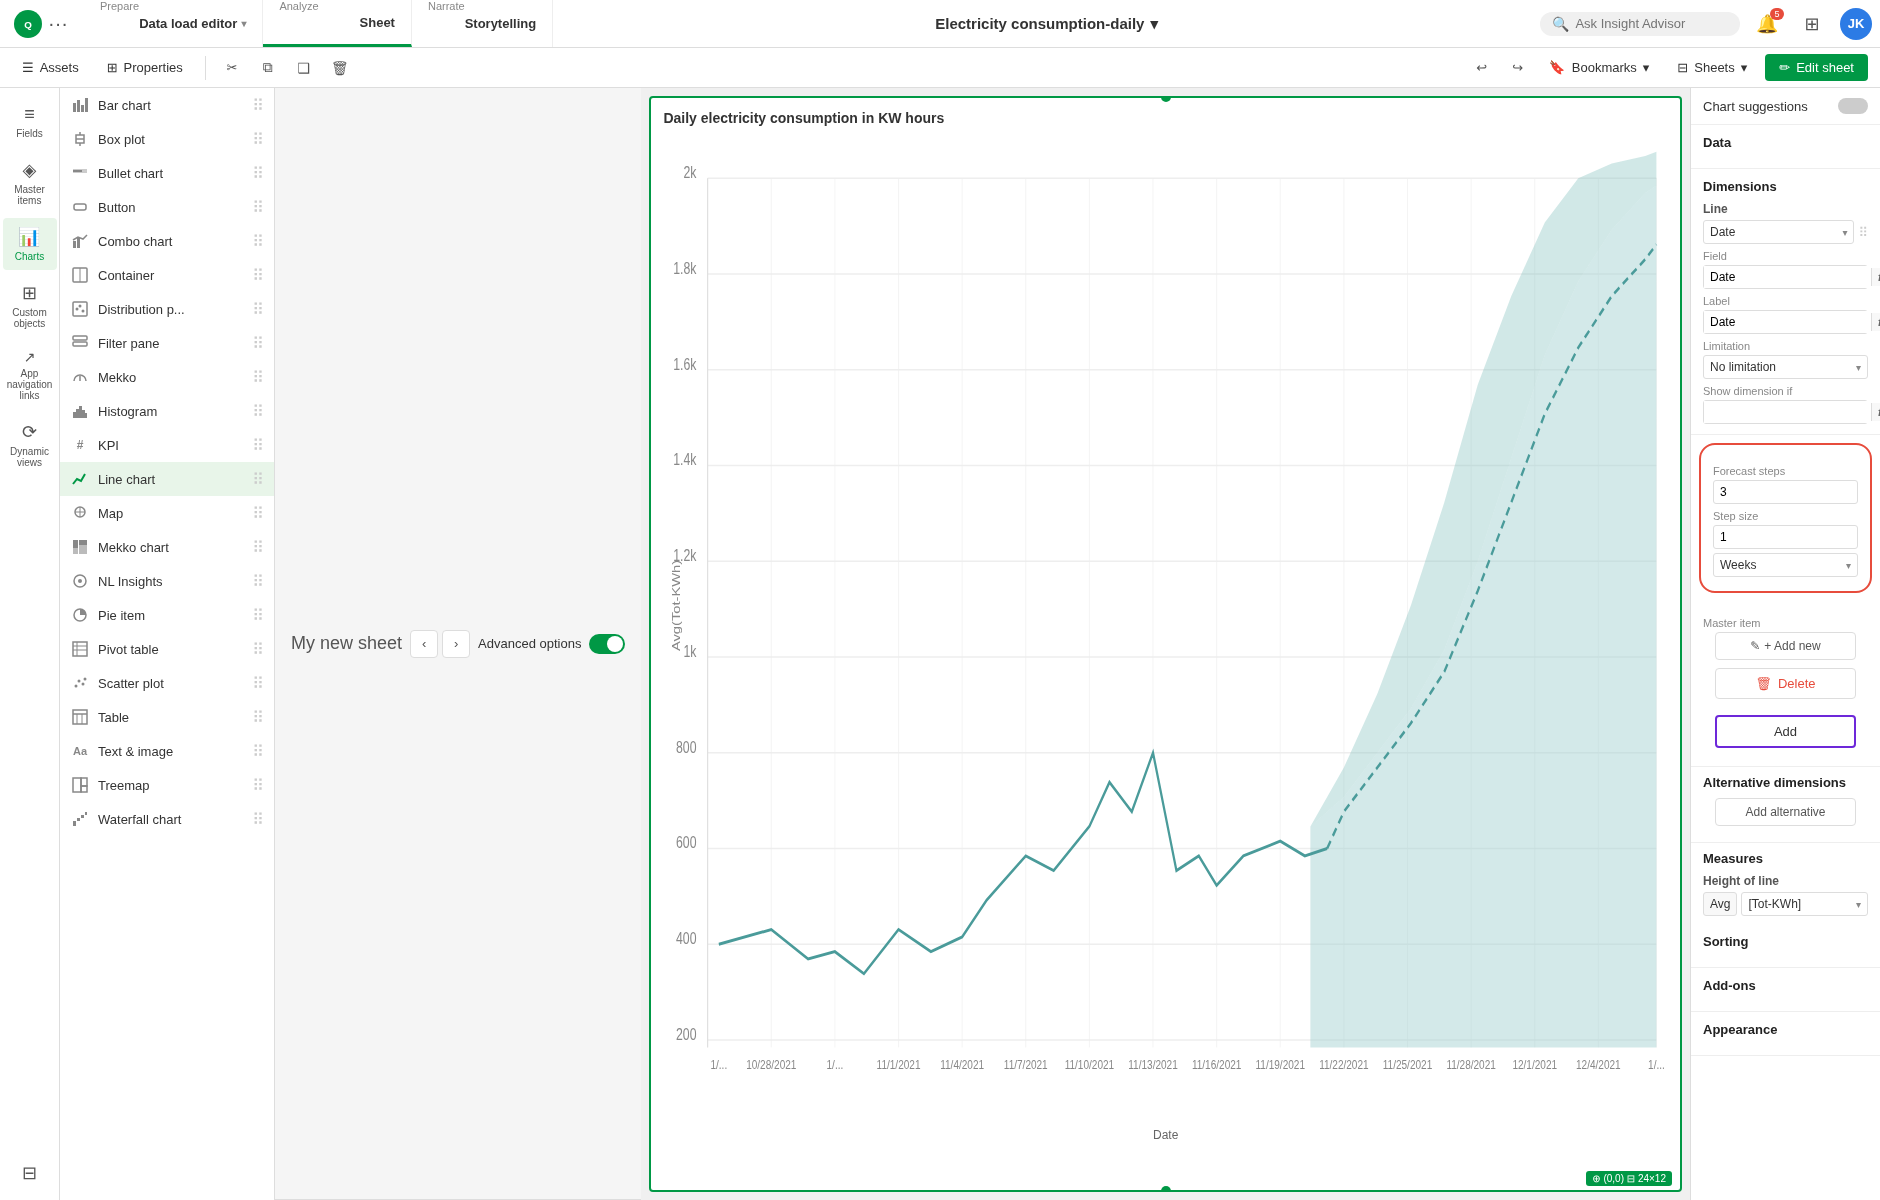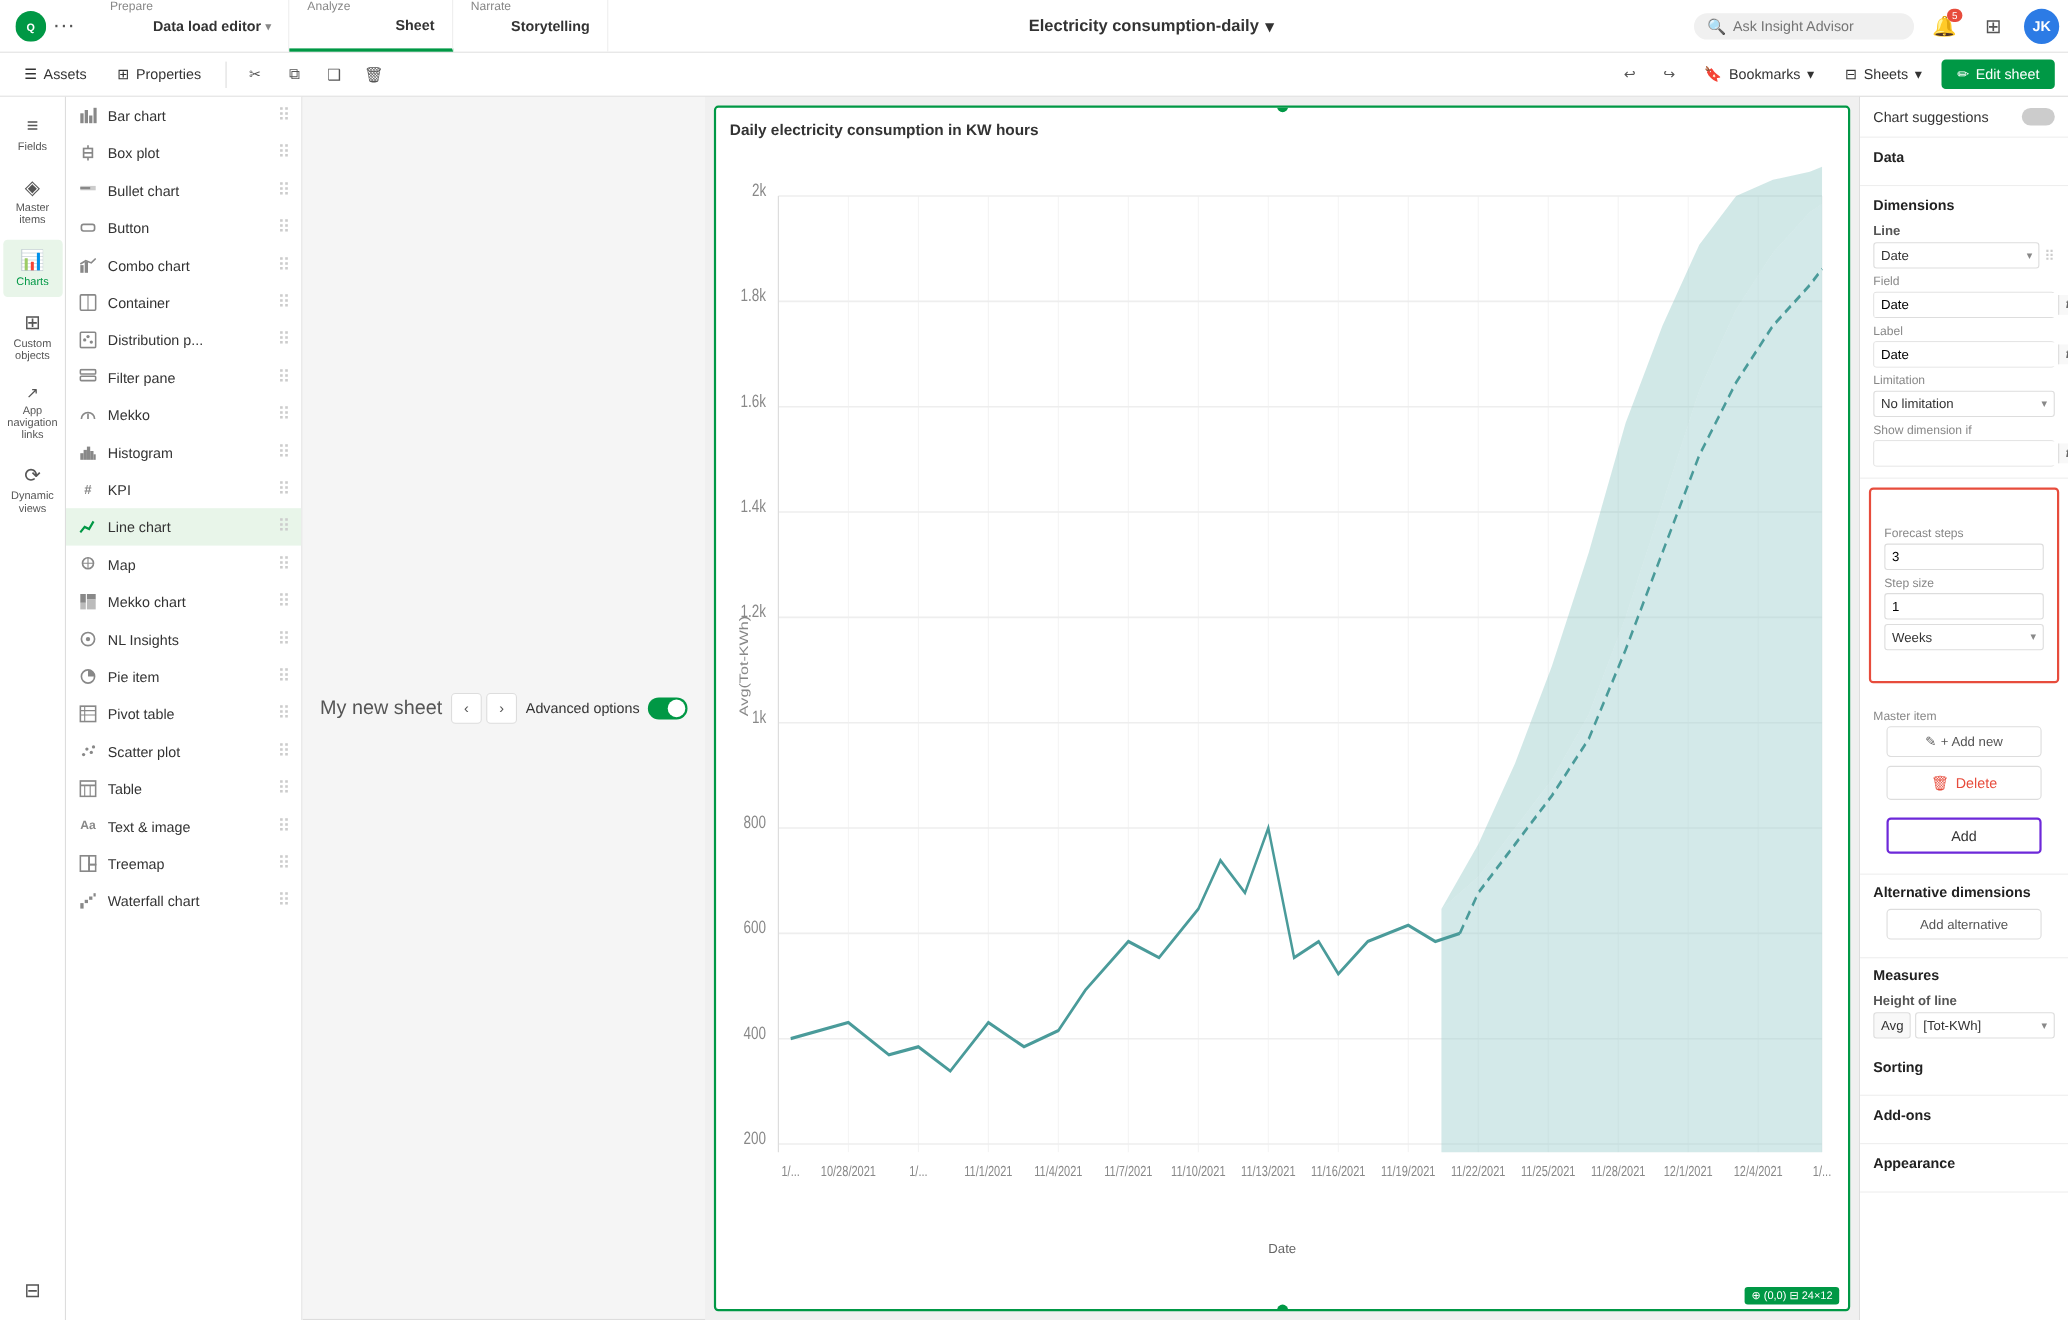--- a/index.html
+++ b/index.html
@@ -79,21 +79,21 @@
     .section-title { font-size: 13px; font-weight: 700; color: #222; margin-bottom: 8px; }
     .section-subtitle { font-size: 12px; font-weight: 600; color: #555; margin-bottom: 4px; }
     .field-label { font-size: 11px; color: #888; margin-bottom: 3px; margin-top: 6px; }
     .field-input-fx { display: flex; align-items: center; border: 1px solid #ddd; border-radius: 3px; background: #fff; }
     .field-input-fx input { border: none; outline: none; font-size: 12px; padding: 4px 6px; flex: 1; }
     .fx-btn { padding: 3px 6px; font-size: 11px; color: #666; border-left: 1px solid #ddd; cursor: pointer; background: #f8f8f8; font-style: italic; font-weight: bold; }
     .dropdown-field { width: 100%; border: 1px solid #ddd; border-radius: 3px; padding: 4px 6px; font-size: 12px; outline: none; background: #fff; cursor: pointer; display: flex; align-items: center; justify-content: space-between; }
     .dropdown-arrow { color: #888; font-size: 10px; }
 
     
-    .forecast-section { padding: 28px 12px; border: 2px solid #e74c3c; border-radius: 4px; margin: 8px; }
+    .forecast-section { padding: 14px 12px; border: 2px solid #e74c3c; border-radius: 16px; margin: 8px; }
     .forecast-label { font-size: 11px; color: #888; margin-bottom: 3px; margin-top: 6px; }
     .forecast-input { width: 100%; border: 1px solid #ddd; border-radius: 3px; padding: 4px 6px; font-size: 12px; outline: none; }
     .weeks-dropdown { width: 100%; border: 1px solid #ddd; border-radius: 3px; padding: 4px 6px; font-size: 12px; background: #fff; cursor: pointer; display: flex; align-items: center; justify-content: space-between; margin-top: 4px; }
 
     .add-btn { width: calc(100% - 24px); margin: 8px 12px; padding: 7px; border: 2px solid #6d28d9; border-radius: 4px; background: #fff; cursor: pointer; font-size: 13px; color: #333; text-align: center; }
     .delete-btn { width: calc(100% - 24px); margin: 0 12px 8px; padding: 7px; border: 1px solid #ddd; border-radius: 4px; background: #fff; cursor: pointer; font-size: 13px; color: #e74c3c; text-align: center; display: flex; align-items: center; justify-content: center; gap: 6px; }
     .add-new-btn { width: calc(100% - 24px); margin: 0 12px 8px; padding: 6px; border: 1px solid #ddd; border-radius: 4px; background: #fff; cursor: pointer; font-size: 12px; color: #555; text-align: center; display: flex; align-items: center; justify-content: center; gap: 4px; }
 
     .alt-dim-section { padding: 8px 12px; border-bottom: 1px solid #eee; }
     .measures-section { padding: 8px 12px; }

